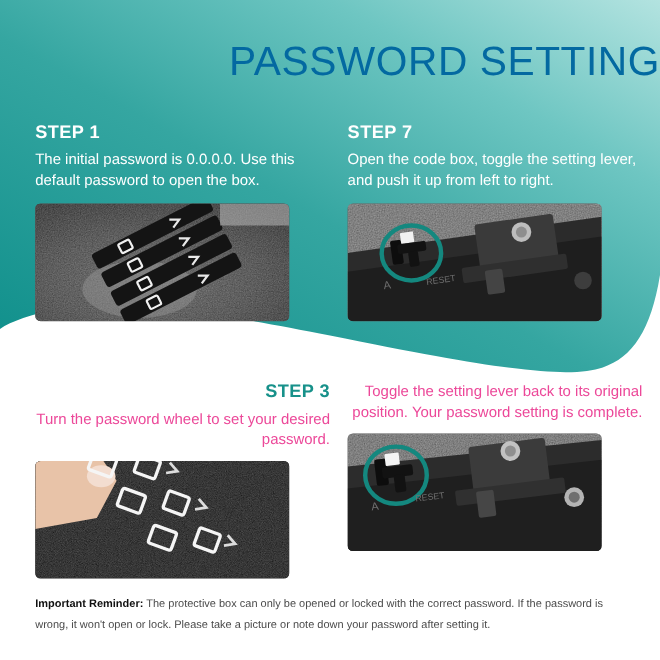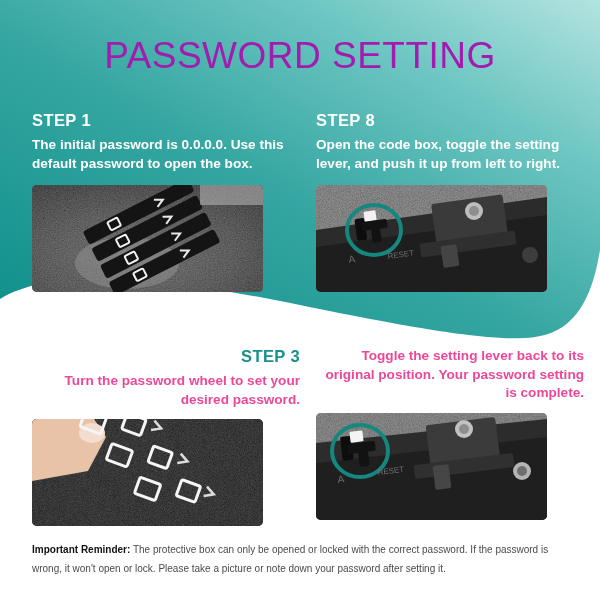--- a/index.html
+++ b/index.html
@@ -34,25 +34,26 @@
   
   .title-block {
     position: absolute;
     left: 0; top: 36px;
     width: 600px;
     text-align: center;
     z-index: 3;
   }
   .title-line {
     display: block;
-    color: #a21caf;
+    color: #0369a1;
     font-size: 37px;
     line-height: 40px;
     font-weight: 300;
     letter-spacing: 0.5px;
+    text-align: right;
   }
 
   
   .step {
     position: absolute;
     width: 268px;
     z-index: 3;
   }
   .step.col-left  { left: 32px; }
   .step.col-right { left: 316px; }
@@ -63,21 +64,21 @@
     font-size: 16.5px;
     font-weight: bold;
     letter-spacing: 0.4px;
     margin: 0 0 7px 0;
     line-height: 18px;
   }
   .step-body {
     font-size: 13.6px;
     line-height: 18.5px;
     margin: 0;
-    font-weight: 700;
+    font-weight: 400;
   }
   .on-teal .step-heading { color: #ffffff; }
   .on-teal .step-body    { color: #ffffff; }
   .on-white .step-heading { color: #17918a; }
   .on-white .step-body    { color: #ec4899; }
 
   
   .photo {
     position: relative;
     width: 231px;
@@ -165,21 +166,21 @@
           <path d="M140 39 l8 4 l-8 4" fill="none" stroke="#e8e8e8" stroke-width="2"></path>
           <path d="M140 58 l8 4 l-8 4" fill="none" stroke="#e8e8e8" stroke-width="2"></path>
           <path d="M140 77 l8 4 l-8 4" fill="none" stroke="#e8e8e8" stroke-width="2"></path>
         </g>
         <rect x="168" y="0" width="63" height="20" fill="#b9b9b9" opacity="0.55"></rect>
       </svg>
     </div>
   </div>
 
   <div class="step col-right row-top on-teal">
-    <div class="step-heading">STEP 8</div>
+    <div class="step-heading">STEP 7</div>
     <p class="step-body">Open the code box, toggle the setting lever, and push it up from left to right.</p>
     <div class="photo row-top-photo">
       <svg viewBox="0 0 231 107" preserveAspectRatio="none" aria-hidden="true">
         <defs>
           <filter id="grain2">
             <feTurbulence type="fractalNoise" baseFrequency="1.1" numOctaves="3" result="n"></feTurbulence>
             <feColorMatrix in="n" type="saturate" values="0"></feColorMatrix>
             <feComponentTransfer>
                 <feFuncA type="linear" slope="0.3"></feFuncA>
               </feComponentTransfer>

